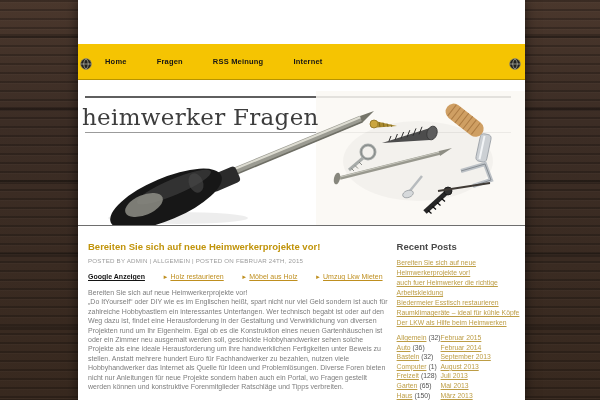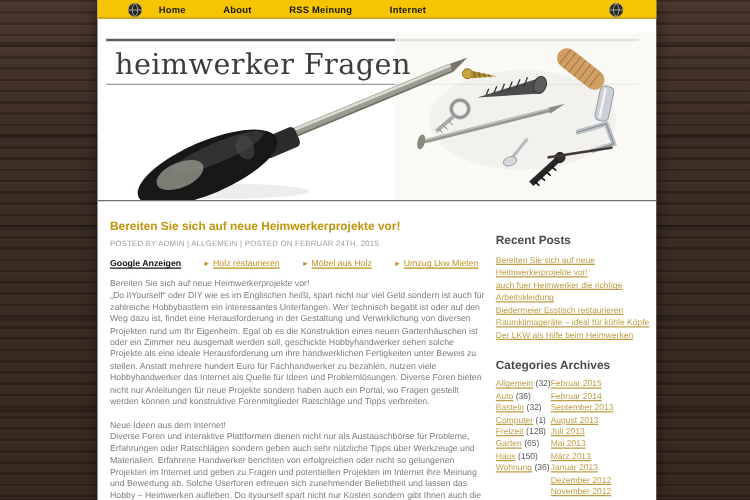--- a/index.html
+++ b/index.html
@@ -12,52 +12,52 @@
       repeating-linear-gradient(180deg, rgba(0,0,0,0.22) 0 2px, rgba(255,255,255,0.02) 2px 3px, transparent 3px 9px),
       repeating-linear-gradient(180deg, transparent 0 34px, rgba(0,0,0,0.22) 34px 38px, transparent 38px 73px),
       linear-gradient(180deg, #4a372c 0%, #3c2d25 30%, #38291f 100%);
   }
   .page {
     position:absolute; left:78px; top:0; width:447px; height:400px;
     background:#ffffff; box-shadow:0 0 12px rgba(0,0,0,0.55);
   }
   
   .navbar {
-    height:15px; background:#f5c402; display:flex; align-items:center;
-    padding:0 24px; border-bottom:1px solid rgba(0,0,0,0.25);
+    height:36px; background:#f5c402; display:flex; align-items:center;
+    padding:0 2px; border-bottom:1px solid rgba(0,0,0,0.25);margin-top:44px;
   }
   .navbar .logo { width:12px; height:12px; margin-right:13px; flex:0 0 auto; cursor:pointer; }
   .nav-item {
     font-size:7.5px; font-weight:bold; color:#161616; margin-right:30px;
     cursor:pointer; text-decoration:none; letter-spacing:0.2px; white-space:nowrap;
   }
   .navbar .logo-right { margin-left:auto; margin-right:2px; }
   
   .header { position:relative; height:146px; border-bottom:1px solid #6e6e6e; }
   .rule-top  { position:absolute; left:7px; right:14px; top:16px; border-top:2px solid #5f5f5f; }
   .rule-mid  { position:absolute; left:7px; right:14px; top:52px; border-top:1px solid #9b9b9b; }
   .site-title {
-    position:absolute; left:14px; top:24px; z-index:3;
+    position:absolute; left:4px; top:24px; z-index:3;
     font-family:"DejaVu Serif", serif; font-size:23px; font-weight:normal;
     color:#3d3d3d; letter-spacing:0.3px; cursor:pointer;
   }
   .photo { position:absolute; left:0; top:11px; width:447px; height:134px; z-index:2; }
   
   .content { display:flex; padding-left:10px; }
   .main { width:302px; }
   .post-title { margin-top:15px; font-size:9.5px; font-weight:bold; color:#c1940b; cursor:pointer; }
   .meta { margin-top:5px; font-size:6.2px; color:#9c9c9c; letter-spacing:0.2px; }
   .ads { margin-top:9px; display:flex; justify-content:space-between; align-items:center; padding-right:6px; font-size:7px; }
   .ads-label { font-weight:bold; color:#141414; text-decoration:underline; white-space:nowrap; }
   .ad-link { color:#bf8f1f; text-decoration:underline; cursor:pointer; white-space:nowrap; }
   .ad-link .bullet { text-decoration:none; display:inline-block; margin-right:2px; font-size:6px; }
   .body-text { margin-top:8px; font-size:7px; line-height:9.4px; color:#7d7d7d; white-space:pre-line; }
   
   .sidebar { width:129px; margin-left:8px; }
-  .widget-title { margin-top:26px; font-size:9.5px; font-weight:bold; color:#4a4a4a; }
+  .widget-title { margin-top:15px; font-size:9.5px; font-weight:bold; color:#4a4a4a; }
   .recent-list { list-style:none; margin-top:6px; }
   .recent-list li { font-size:6.8px; line-height:10px; }
   .side-link { color:#bd9d45; text-decoration:underline; cursor:pointer; }
   .cats-title { margin-top:13px; }
   .cols { display:flex; margin-top:5px; }
   .cat-col { flex:0 0 36px; list-style:none; white-space:nowrap; }
   .arch-col { flex:1; list-style:none; }
   .cat-col li, .arch-col li { font-size:6.8px; line-height:9.6px; white-space:nowrap; }
   .cat-count { color:#555; margin-left:2px; text-decoration:none; }
 </style>
@@ -68,21 +68,21 @@
 
   <div class="navbar">
     <span class="logo">
       <svg viewBox="0 0 12 12" width="12" height="12">
         <circle cx="6" cy="6" r="5.4" fill="#23231f"></circle>
         <circle cx="6" cy="6" r="5.4" fill="none" stroke="#8c8c80" stroke-width="0.6"></circle>
         <path d="M0.8 6 H11.2 M6 0.7 A7.2 7.2 0 0 1 6 11.3 M6 0.7 A7.2 7.2 0 0 0 6 11.3" stroke="#b9b9a9" stroke-width="0.7" fill="none"></path>
       </svg>
     </span>
     <a class="nav-item">Home</a>
-    <a class="nav-item">About</a>
+    <a class="nav-item">Fragen</a>
     <a class="nav-item">RSS Meinung</a>
     <a class="nav-item">Internet</a>
     <span class="logo logo-right">
       <svg viewBox="0 0 12 12" width="12" height="12">
         <circle cx="6" cy="6" r="5.4" fill="#23231f"></circle>
         <circle cx="6" cy="6" r="5.4" fill="none" stroke="#8c8c80" stroke-width="0.6"></circle>
         <path d="M0.8 6 H11.2 M6 0.7 A7.2 7.2 0 0 1 6 11.3 M6 0.7 A7.2 7.2 0 0 0 6 11.3" stroke="#b9b9a9" stroke-width="0.7" fill="none"></path>
       </svg>
     </span>
   </div>
@@ -189,21 +189,20 @@
     <div class="sidebar">
       <h3 class="widget-title">Recent Posts</h3>
       <ul class="recent-list">
         <li><a class="side-link">Bereiten Sie sich auf neue Heimwerkerprojekte vor!</a></li>
         <li><a class="side-link">auch fuer Heimwerker die richtige Arbeitskleidung</a></li>
         <li><a class="side-link">Biedermeier Esstisch restaurieren</a></li>
         <li><a class="side-link">Raumklimageräte – ideal für kühle Köpfe</a></li>
         <li><a class="side-link">Der LKW als Hilfe beim Heimwerken</a></li>
       </ul>
 
-      <h3 class="widget-title cats-title">Categories Archives</h3>
       <div class="cols">
         <ul class="cat-col">
           <li><a class="side-link">Allgemein</a><span class="cat-count">(32)</span></li>
           <li><a class="side-link">Auto</a><span class="cat-count">(36)</span></li>
           <li><a class="side-link">Basteln</a><span class="cat-count">(32)</span></li>
           <li><a class="side-link">Computer</a><span class="cat-count">(1)</span></li>
           <li><a class="side-link">Freizeit</a><span class="cat-count">(128)</span></li>
           <li><a class="side-link">Garten</a><span class="cat-count">(65)</span></li>
           <li><a class="side-link">Haus</a><span class="cat-count">(150)</span></li>
           <li><a class="side-link">Wohnung</a><span class="cat-count">(36)</span></li>

